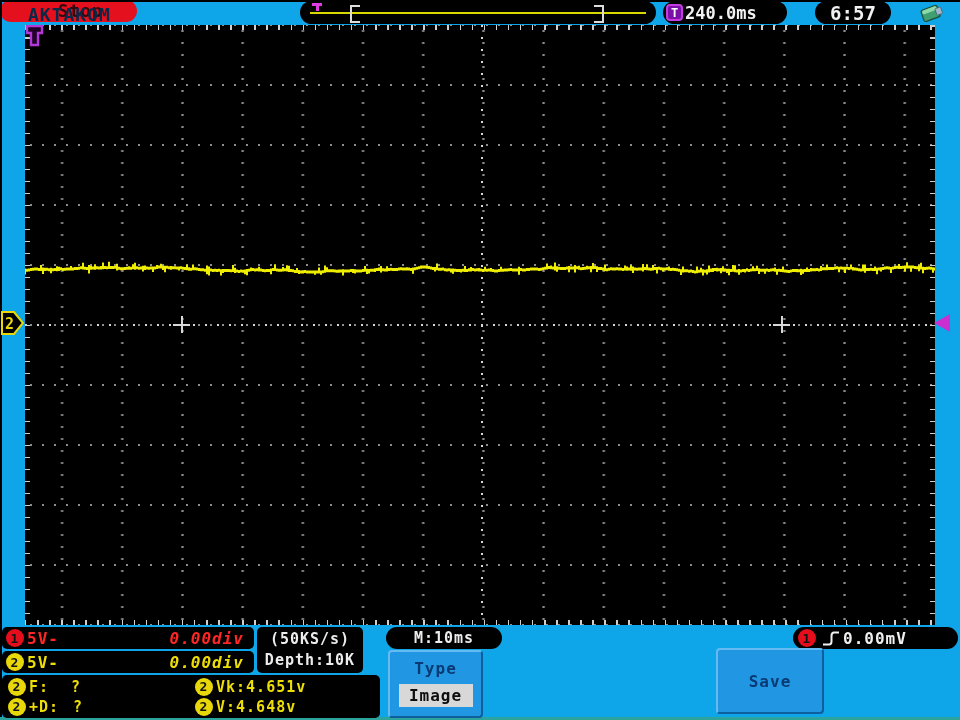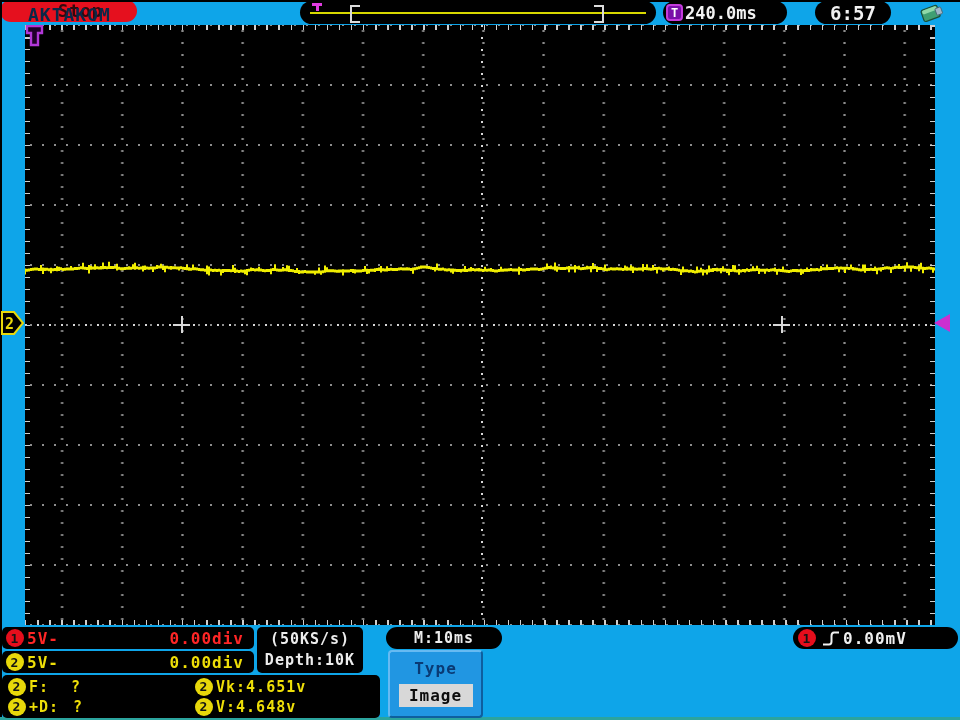--- a/index.html
+++ b/index.html
@@ -69,21 +69,21 @@
 
   
   .blackbox{position:absolute;background:#000;border-radius:5px;box-sizing:border-box;}
   .ch-row{left:2px;width:252px;height:22px;display:flex;align-items:center;
           padding:0 10px 0 4px;font-size:16px;letter-spacing:1px;}
   .ch1-row{top:627px;color:#ff2626;}
   .ch2-row{top:651px;color:#eede08;}
   .badge{width:18px;height:18px;border-radius:50%;flex:none;display:flex;align-items:center;
          justify-content:center;font-size:13px;color:#141414;margin-right:3px;}
   .badge-red{background:#e50e1c;} .badge-yel{background:#e8d80a;}
-  .offset{margin-left:auto;}
+  .offset{margin-left:auto;font-style:italic;}
   .acq{left:257px;top:627px;width:106px;height:46px;display:flex;flex-direction:column;
        align-items:center;justify-content:center;color:#ececec;font-size:15px;
        line-height:21px;letter-spacing:1px;}
   .mpill{left:386px;top:627px;width:116px;height:22px;border-radius:11px;
          display:flex;align-items:center;justify-content:center;color:#ececec;
          font-size:15px;letter-spacing:1px;}
   .tlevel{left:793px;top:627px;width:165px;height:22px;border-radius:11px;
           display:flex;align-items:center;padding-left:5px;color:#f0f0f0;
           font-size:16px;letter-spacing:1px;}
   .meas{left:2px;top:675px;width:378px;height:43px;color:#eede08;font-size:15px;letter-spacing:1px;}
@@ -218,14 +218,17 @@
       <span>V:</span>
       <span>4.648v</span>
     </div>
   </div>
 
   <div class="btn type-btn">
     <div class="btn-label">Type</div>
     <div class="btn-value">Image</div>
   </div>
 
+  <div class="btn save-btn">
+    <span>Save</span>
+  </div>
 
 </div>
 
 </body></html>

